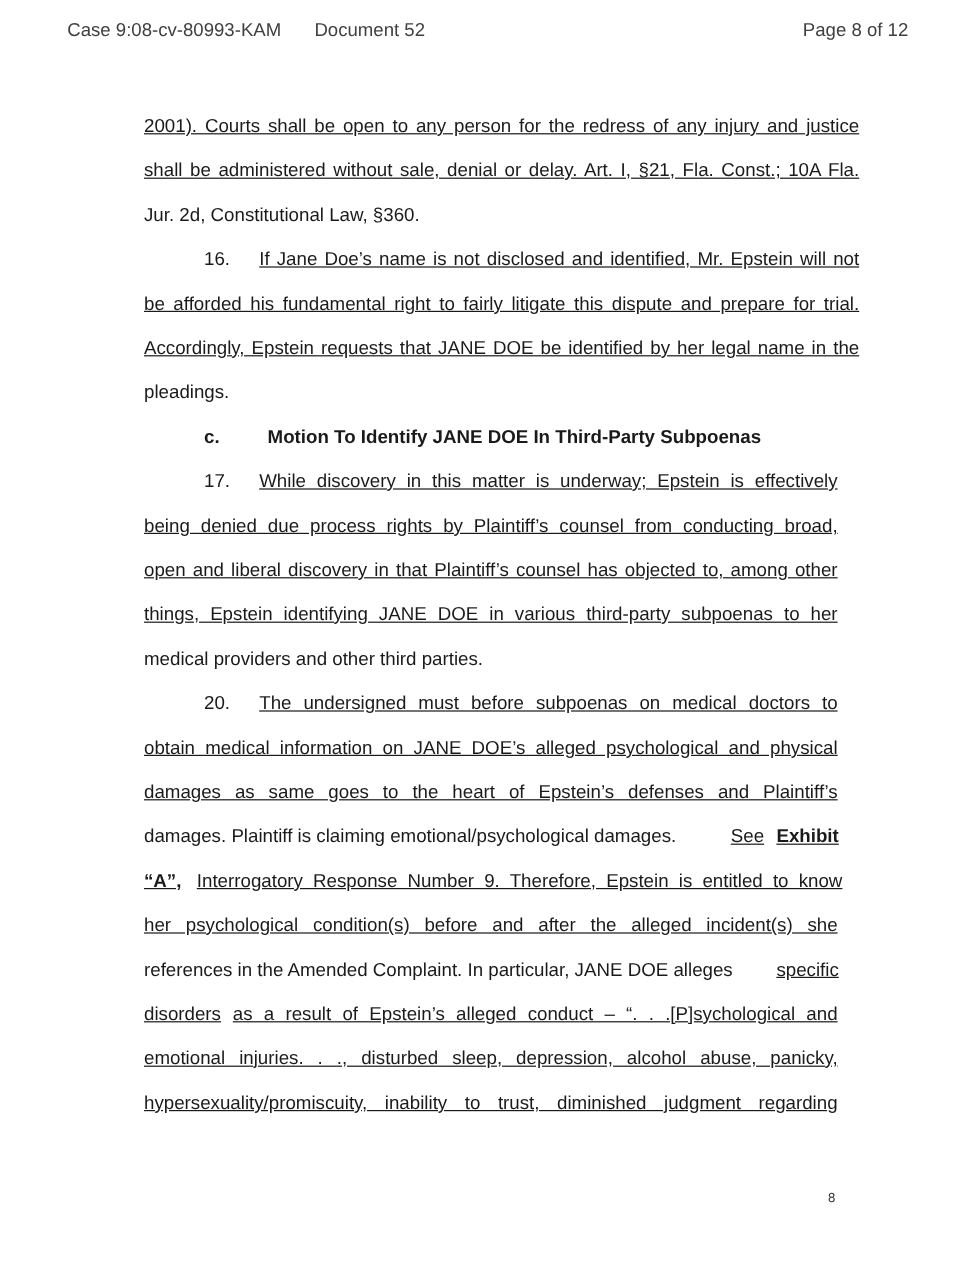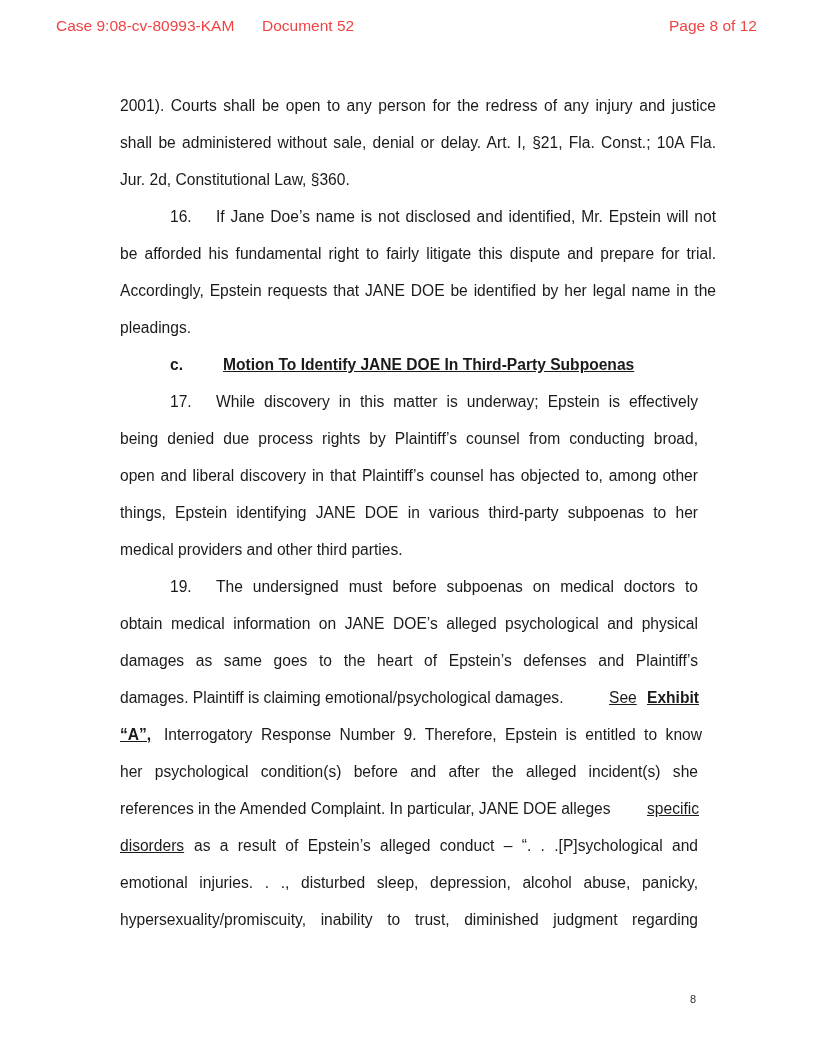--- a/index.html
+++ b/index.html
@@ -1,26 +1,26 @@
 <!DOCTYPE html>
 <html><head>
 <meta charset="utf-8">
 <style>
   html, body { margin: 0; padding: 0; background: #ffffff; }
   body { width: 816px; height: 1056px; position: relative; overflow: hidden;
          font-family: "Liberation Sans", sans-serif; color: #1a1a1a; }
   .header { position: absolute; top: 17px; left: 0; width: 816px; height: 20px;
-            font-size: 15.5px; color: #ef4444; }
+            font-size: 15.5px; color: #404040; }
   .header span { position: absolute; top: 0; white-space: nowrap; }
   .page { position: absolute; left: 120px; top: 92px; width: 596px; }
   .line { position: absolute; left: 0; height: 20px; font-size: 15.6px; white-space: nowrap; line-height: 20px; text-align: center; }
-  .just { width: 596px; text-align: justify; text-align-last: justify; }
+  .just { width: 596px; text-align: justify; text-align-last: justify; text-decoration: underline; }
   .u { text-decoration: underline; }
   .b { font-weight: bold; }
-  .heading { font-weight: bold; text-decoration: underline; }
+  .heading { font-weight: bold; }
   .pnum { position: absolute; top: 993px; left: 690px; font-size: 11px; color: #333; }
 </style>
 </head>
 <body>
 
 <div class="header">
   <span style="left:56px">Case 9:08-cv-80993-KAM</span>
   <span style="left:262px">Document 52</span>
   <span style="left:669px">Page 8 of 12</span>
 </div>
@@ -40,21 +40,21 @@
   <div class="line b" style="top:263px; left:50px">c.</div>
   <div class="line heading" style="top:263px; left:103px">Motion To Identify JANE DOE In Third-Party Subpoenas</div>
 
   <div class="line" style="top:300px; left:50px">17.</div>
   <div class="line just" style="top:300px; left:96px; width:482px">While discovery in this matter is underway; Epstein is effectively</div>
   <div class="line just" style="top:337px; width:578px">being denied due process rights by Plaintiff’s counsel from conducting broad,</div>
   <div class="line just" style="top:374px; width:578px">open and liberal discovery in that Plaintiff’s counsel has objected to, among other</div>
   <div class="line just" style="top:411px; width:578px">things, Epstein identifying JANE DOE in various third-party subpoenas to her</div>
   <div class="line" style="top:448px">medical providers and other third parties.</div>
 
-  <div class="line" style="top:485px; left:50px">19.</div>
+  <div class="line" style="top:485px; left:50px">20.</div>
   <div class="line just" style="top:485px; left:96px; width:482px">The undersigned must before subpoenas on medical doctors to</div>
   <div class="line just" style="top:522px; width:578px">obtain medical information on JANE DOE’s alleged psychological and physical</div>
   <div class="line just" style="top:559px; width:578px">damages as same goes to the heart of Epstein’s defenses and Plaintiff’s</div>
   <div class="line" style="top:596px">
     <span>damages. Plaintiff is claiming emotional/psychological damages.</span>
   </div>
   <div class="line u" style="top:596px; left:489px">See</div>
   <div class="line b u" style="top:596px; left:527px">Exhibit</div>
   <div class="line b u" style="top:633px">“A”,</div>
   <div class="line just" style="top:633px; left:44px; width:538px">Interrogatory Response Number 9. Therefore, Epstein is entitled to know</div>

